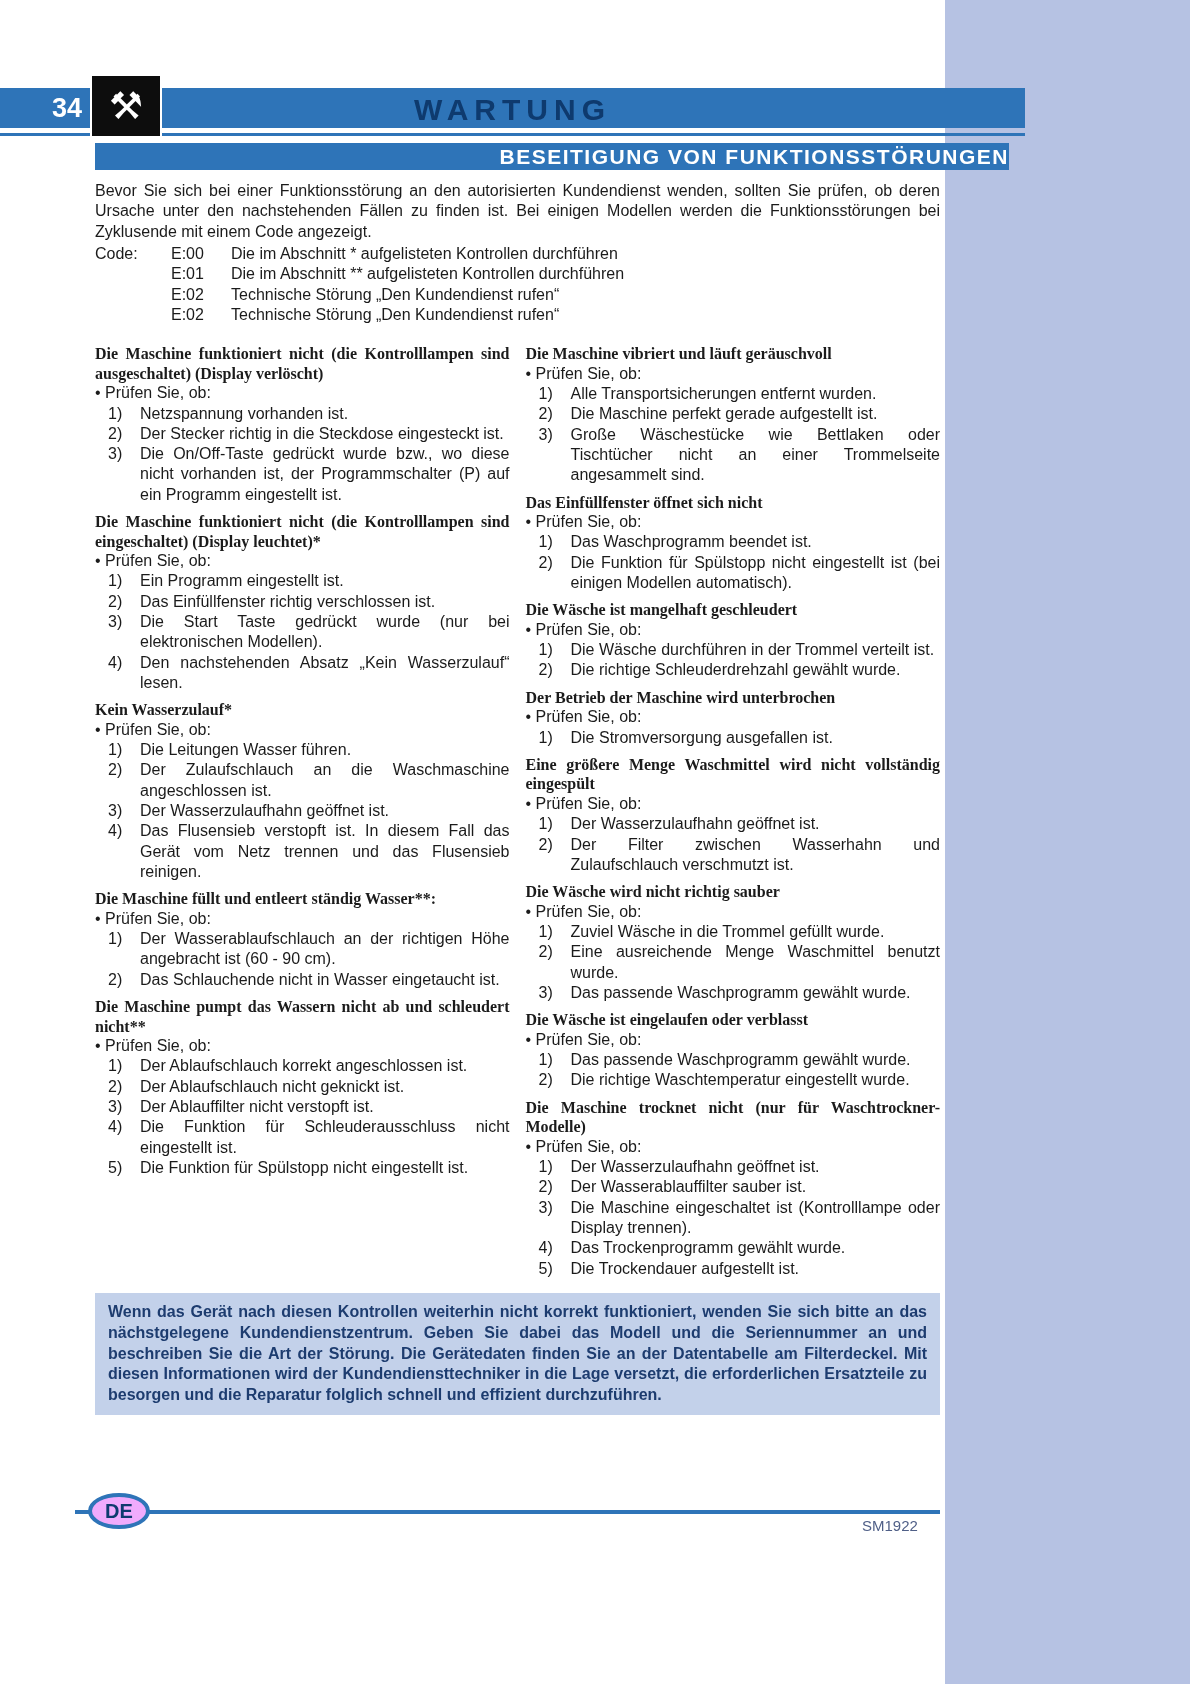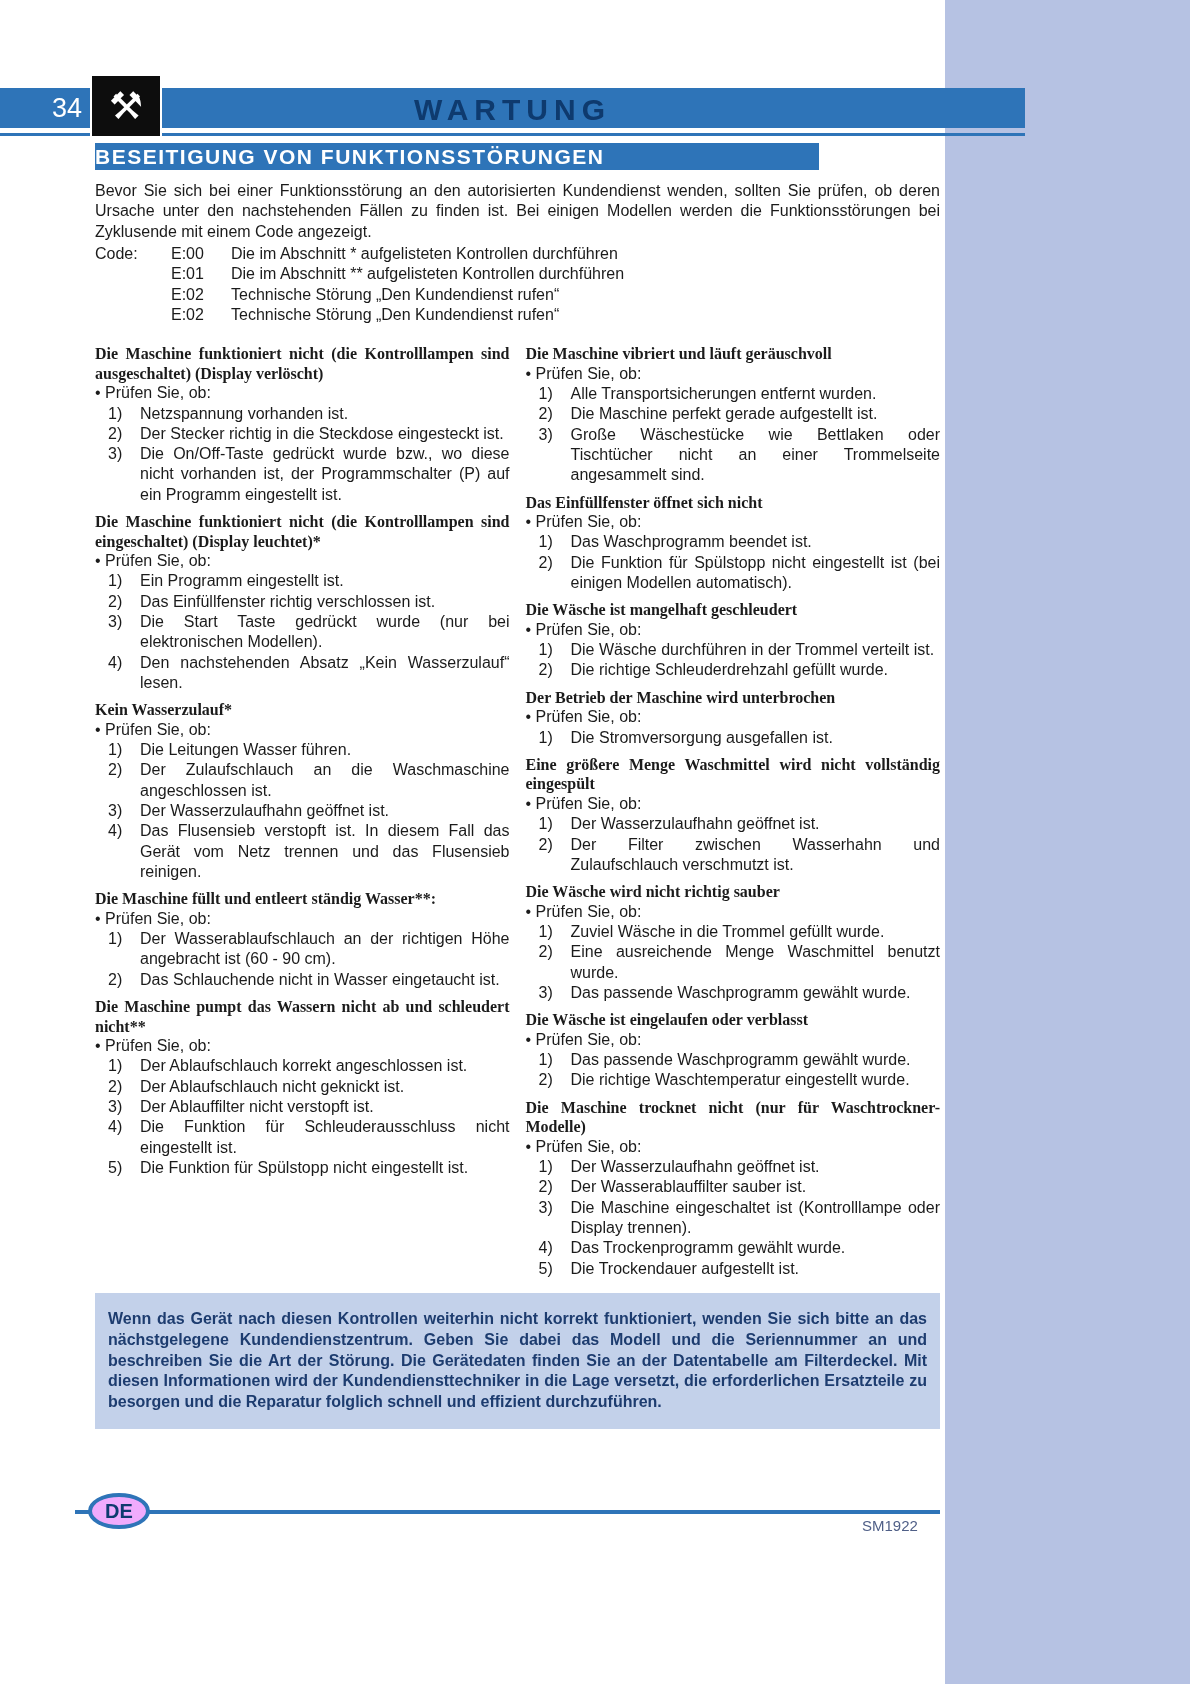--- a/index.html
+++ b/index.html
@@ -15,57 +15,57 @@
   .header-bar {
     position:absolute; left:0; top:88px; width:1025px; height:40px;
     background:#2e74b8; z-index:2;
   }
   .header-rule {
     position:absolute; left:0; top:133px; width:1025px; height:3px;
     background:#2e74b8; z-index:2;
   }
   .page-number {
     position:absolute; left:52px; top:93px; z-index:3;
-    color:#ffffff; font-size:27px; font-weight:normal;
+    color:#ffffff; font-size:27px; font-weight:bold;
   }
   .tool-icon-box {
     position:absolute; left:90px; top:74px; width:72px; height:64px;
     background:#0d0d0d; border:2px solid #ffffff; box-sizing:border-box;
     display:flex; align-items:center; justify-content:center; z-index:3;
   }
   .tool-icon-box span { color:#ffffff; font-size:38px; line-height:1; }
   .header-title {
     position:absolute; left:0; top:93px; width:1025px; z-index:3;
     text-align:center; color:#0e3a6e; font-size:30px; font-weight:bold;
     letter-spacing:6px;
   }
   .subtitle-bar {
-    position:absolute; left:95px; top:143px; width:724px; height:27px;
+    position:absolute; left:95px; top:143px; width:914px; height:27px;
     background:#2e74b8; color:#ffffff; font-weight:bold; font-size:21px;
-    letter-spacing:1.5px; text-align:left; line-height:27px; z-index:2;
+    letter-spacing:1.5px; text-align:right; line-height:27px; z-index:2;
   }
   .content {
     position:absolute; left:95px; top:181px; width:845px; z-index:2;
     font-size:16px; line-height:1.27;
   }
   .intro { text-align:justify; }
   .codes { margin-top:2px; }
   .code-row { display:grid; grid-template-columns:76px 60px 1fr; }
   .code-row .ctext { text-align:left; }
   .columns { display:flex; gap:16px; margin-top:12px; }
   .col { flex:1; min-width:0; }
   .sec-title {
     font-weight:bold; text-align:justify; line-height:1.22; margin-top:7px;font-family:Liberation Serif, serif;
   }
   .check { }
   .item { display:flex; }
   .num { width:32px; padding-left:13px; flex:none; box-sizing:content-box; }
   .txt { flex:1; text-align:justify; }
   .note-box {
-    margin-top:14px; background:#c3d1ea; padding:16px 13px;
+    margin-top:14px; background:#c3d1ea; padding:9px 13px;
     font-weight:bold; color:#1d3c6f; text-align:justify; line-height:1.3;
   }
   .footer-rule {
     position:absolute; left:75px; top:1510px; width:865px; height:4px;
     background:#2e74b8; z-index:2;
   }
   .lang-badge {
     position:absolute; left:88px; top:1493px; width:62px; height:36px;
     border:4px solid #2e74b8; border-radius:50%; background:#f0abfc;
     color:#0e3a6e; font-weight:bold; font-size:20px;
@@ -241,21 +241,21 @@
         </div>
         <div class="section">
           <div class="sec-title">Die Wäsche ist mangelhaft geschleudert</div>
           <div class="check">• Prüfen Sie, ob:</div>
           <div class="item">
             <span class="num">1)</span>
             <span class="txt">Die Wäsche durchführen in der Trommel verteilt ist.</span>
           </div>
           <div class="item">
             <span class="num">2)</span>
-            <span class="txt">Die richtige Schleuderdrehzahl gefüllt wurde.</span>
+            <span class="txt">Die richtige Schleuderdrehzahl gewählt wurde.</span>
           </div>
         </div>
         <div class="section">
           <div class="sec-title">Der Betrieb der Maschine wird unterbrochen</div>
           <div class="check">• Prüfen Sie, ob:</div>
           <div class="item">
             <span class="num">1)</span>
             <span class="txt">Die Stromversorgung ausgefallen ist.</span>
           </div>
         </div>

